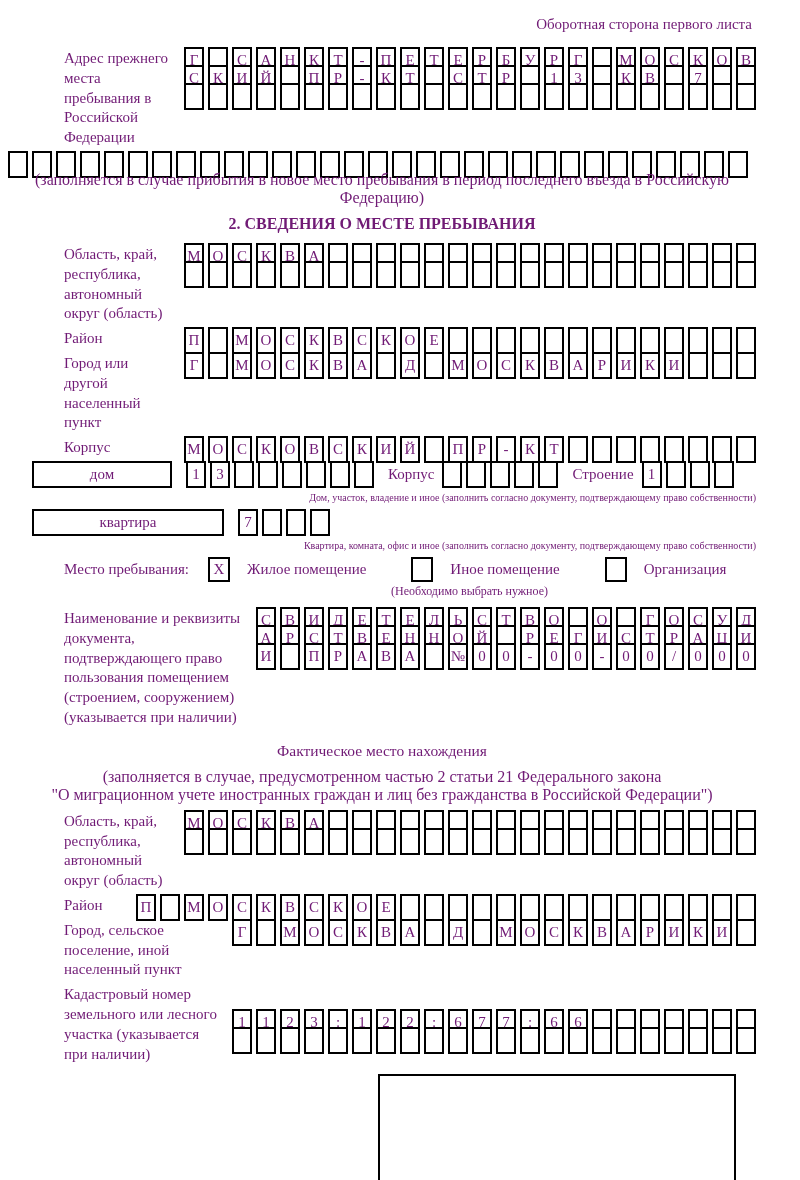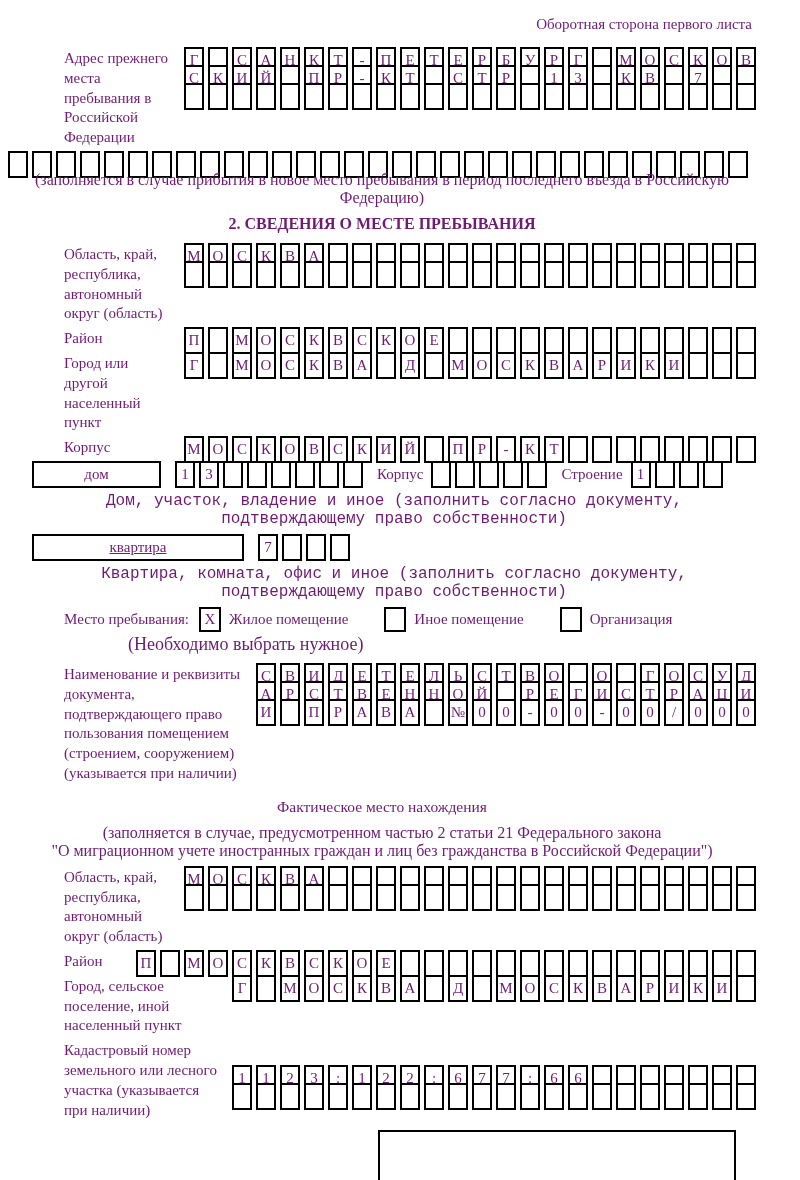--- a/index.html
+++ b/index.html
@@ -20,39 +20,39 @@
   .cells{white-space:nowrap;height:18px;text-decoration:underline;}
   .cell{
     display:inline-block;width:16px;height:23px;
     border:2px solid #000;margin-left:4px;
     text-align:center;font-size:15px;line-height:23px;
     vertical-align:top;background:#fff;
   }
   .fullrow{margin-left:0;margin-bottom:2px;}
   .fullrow .cell{margin-left:0;margin-right:4px;}
   .note{font-size:16px;text-align:center;margin-bottom:6px;}
-  .note-left{font-size:16px;text-align:center;margin-left:24px;margin-bottom:6px;font-family:Liberation Mono, monospace;}
+  .note-left{font-size:10px;text-align:right;margin-left:24px;margin-bottom:6px;}
   .h-title{font-size:16px;font-weight:bold;text-align:center;margin:8px 0 10px 0;}
   .h-sub{font-size:15.5px;font-weight:normal;text-align:center;margin:14px 0 8px 0;}
   .house-row,.apt-row{display:flex;align-items:flex-start;margin-left:24px;margin-bottom:4px;}
   .bigbox{
     box-sizing:border-box;border:2px solid #000;height:27px;
     text-align:center;font-size:15px;line-height:23px;background:#fff;
   }
-  .bigbox.dom{width:129px;margin-right:10px;}
-  .bigbox.kvartira{width:212px;margin-right:10px;text-decoration:underline;}
+  .bigbox.dom{width:140px;margin-right:10px;}
+  .bigbox.kvartira{width:192px;margin-right:10px;}
   .inline-lbl{font-size:15px;line-height:27px;margin:0 4px 0 14px;}
-  .check-row{display:flex;align-items:center;margin-left:56px;margin-bottom:2px;font-size:15px;}
+  .check-row{display:flex;align-items:center;margin-left:56px;margin-bottom:2px;font-size:15px;gap:9px;}
   .chk{
     display:inline-block;width:18px;height:21px;border:2px solid #000;
     text-align:center;font-size:15px;line-height:21px;background:#fff;
   }
   .chk-lbl{margin:0 10px 0 8px;}
   .chk-gap{margin-left:26px;}
-  .select-note{font-size:18px;text-align:left;width:420px;margin:2px 0 8px 120px;}
+  .select-note{font-size:12px;text-align:right;width:420px;margin:2px 0 8px 120px;}
   .stamp-wrap{width:430px;margin-left:auto;margin-top:10px;}
   .stamp-box{width:354px;height:176px;border:2px solid #000;margin:0 20px 8px auto;background:#fff;}
 </style>
 </head>
 <body>
 
 <div class="page">
 
   <div class="top-note">Оборотная сторона первого листа</div>
 

